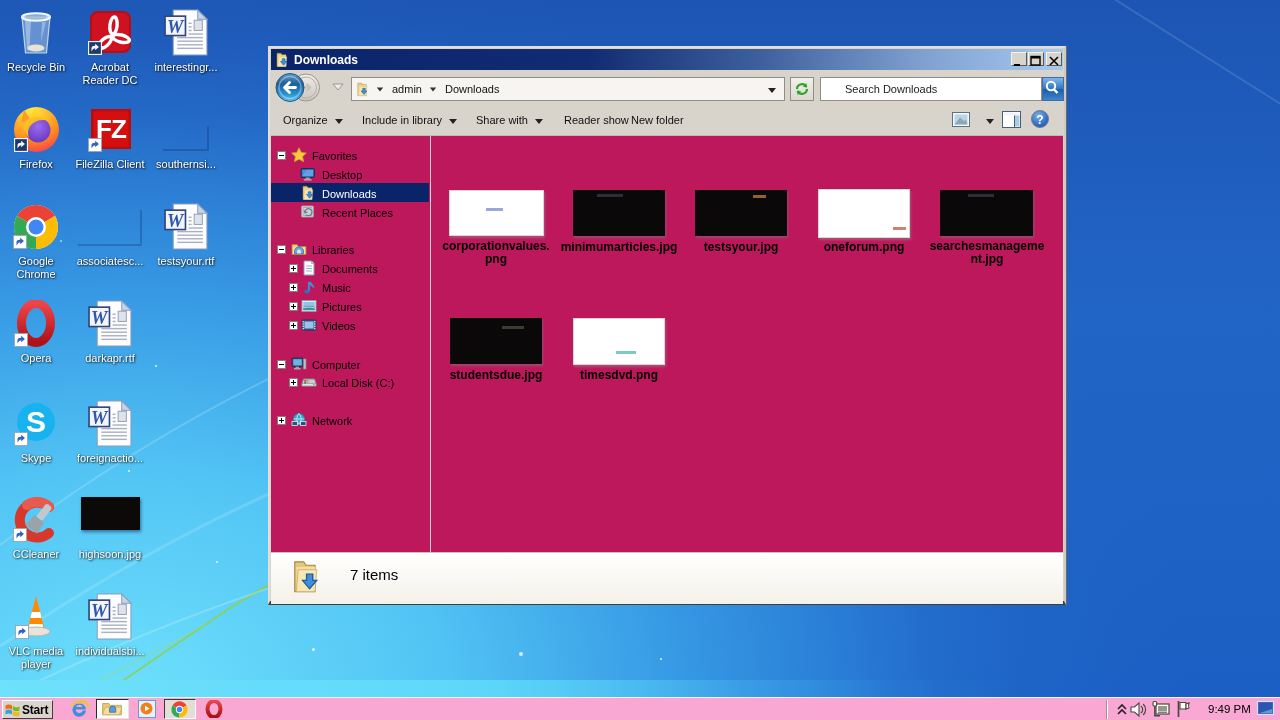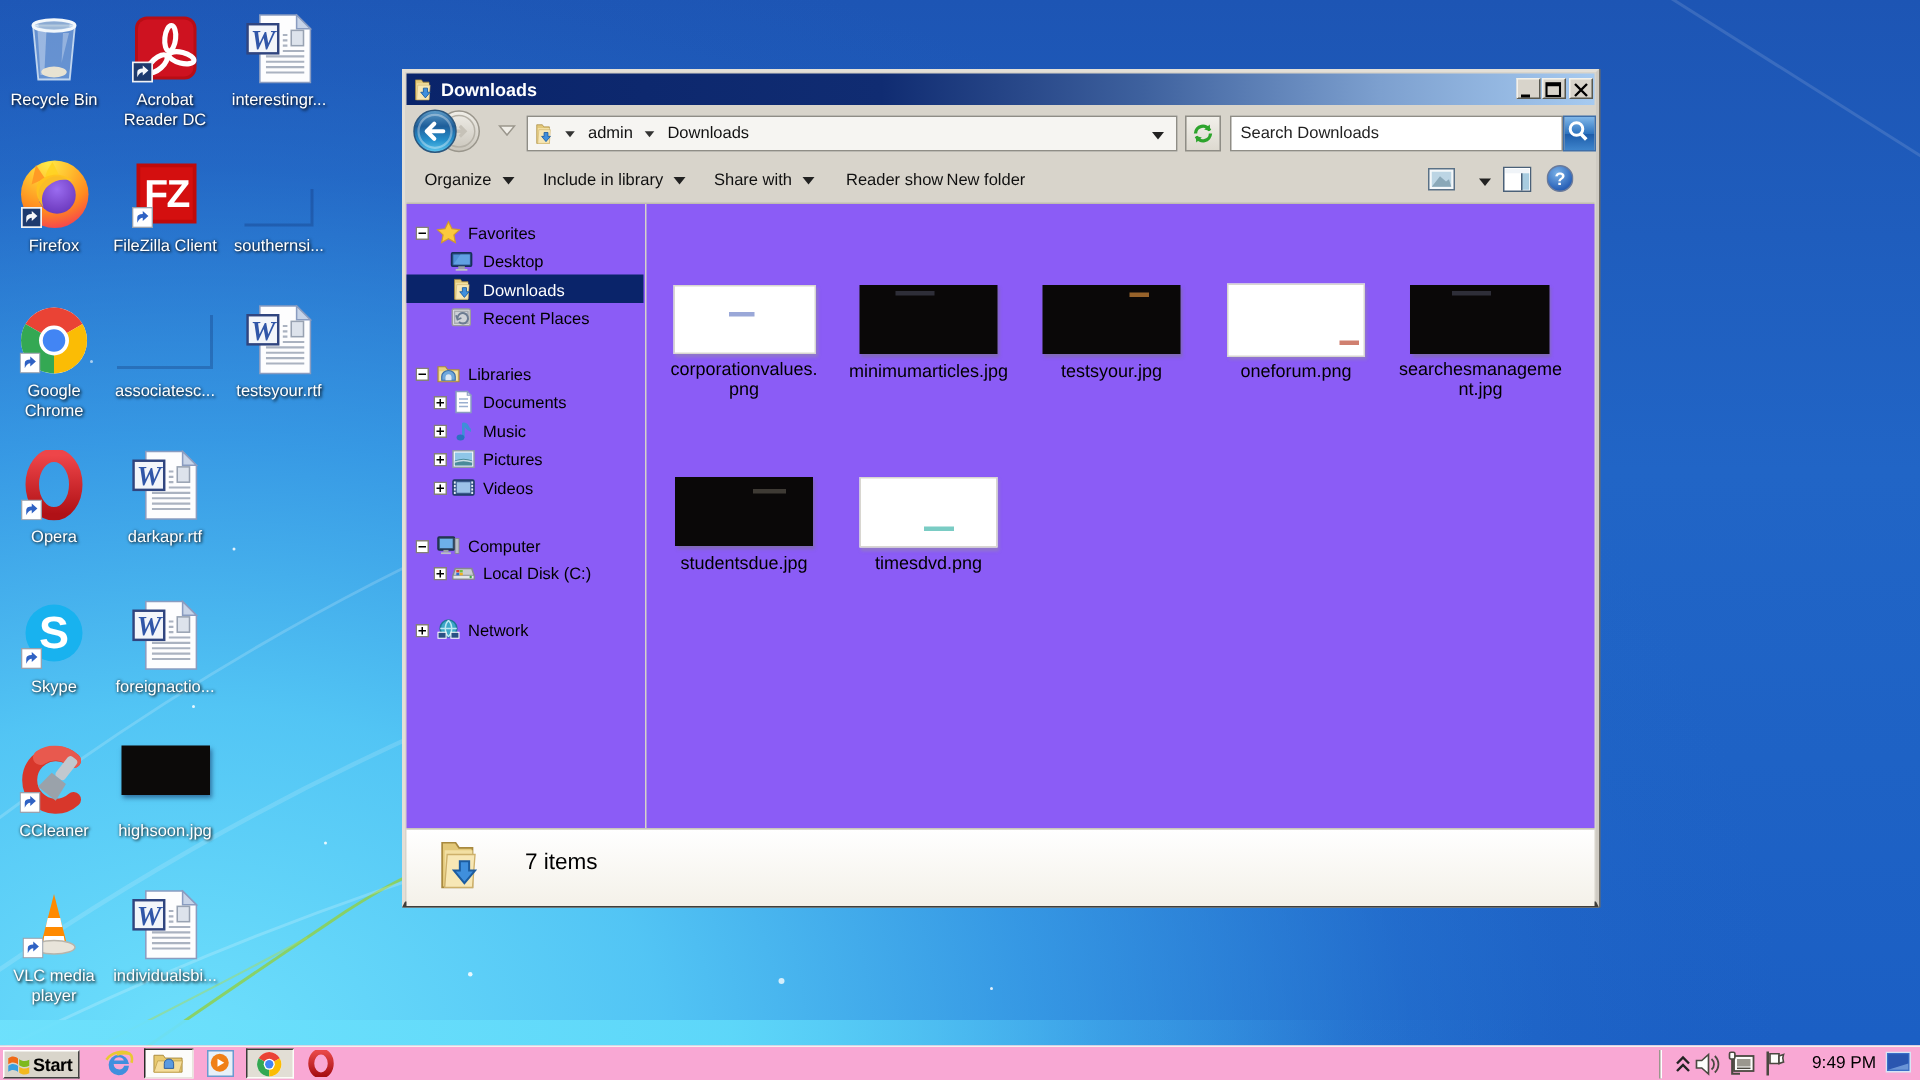--- a/index.html
+++ b/index.html
@@ -28,32 +28,32 @@
 #nav{position:absolute;left:1px;top:22px;width:792px;height:36px;background:#d8d4cb;}
 #abar{position:absolute;left:80px;top:7px;width:434px;height:24px;background:#f6f5f2;border:1px solid #8f8d86;box-sizing:border-box;display:flex;align-items:center;font-size:11px;color:#111;}
 #sbox{position:absolute;left:549px;top:7px;width:222px;height:24px;background:#fff;border:1px solid #8f8d86;box-sizing:border-box;font-size:11px;color:#222;display:flex;align-items:center;}
 #sbtn{position:absolute;left:771px;top:7px;width:22px;height:24px;background:linear-gradient(#7fb6e8,#2f75c0 50%,#1b5aa8 50%,#3f85cc);border:1px solid #3e6ea8;box-sizing:border-box;}
 #refr{position:absolute;left:519px;top:7px;width:24px;height:24px;background:linear-gradient(#f2f0ea,#ddd9d0);border:1px solid #8f8d86;box-sizing:border-box;}
 
 #tools{position:absolute;left:1px;top:58px;width:792px;height:30px;background:#d8d4cb;border-bottom:1px solid #c0bcb2;box-sizing:border-box;font-size:11px;color:#101010;}
 .titem{position:absolute;top:8px;}
 .darr{display:inline-block;width:0;height:0;border-left:4px solid transparent;border-right:4px solid transparent;border-top:5px solid #222;vertical-align:middle;margin-left:7px;}
 
-#cbody{position:absolute;left:1px;top:88px;width:792px;height:416px;background:#8b5cf6;}
+#cbody{position:absolute;left:1px;top:88px;width:792px;height:416px;background:#be185d;}
 #divider{position:absolute;left:159px;top:0;width:1px;height:416px;background:#d6d2c9;}
 .trow{position:absolute;left:0;width:158px;height:19px;font-size:11px;color:#000;white-space:nowrap;}
 .trow span{position:absolute;top:3.5px;}
 .exp{position:absolute;top:5px;width:9px;height:9px;}
 .si{position:absolute;top:1px;width:16px;height:16px;}
 #selrow{position:absolute;left:0px;top:47px;width:158px;height:19px;background:#0a246a;}
 
 .thumb{position:absolute;}
 .tblack{background:#0a0808;box-shadow:1px 2px 2px rgba(120,120,120,.5);}
 .twhite{background:#fff;border:1px solid #d8d6d0;box-shadow:1px 2px 2px rgba(150,150,150,.45);box-sizing:border-box;}
-.flbl{position:absolute;font-size:12px;line-height:13px;color:#000;text-align:center;}
+.flbl{position:absolute;font-size:12px;line-height:13px;color:#000;text-align:center;font-weight:bold;}
 
 #dpane{position:absolute;left:1px;top:504px;width:792px;height:52px;background:linear-gradient(#ffffff,#f4f1e9);border-top:1px solid #c9c5bb;box-sizing:border-box;}
 #dpane .cnt{position:absolute;left:79px;top:13px;font-size:15px;color:#000;}
 
 #taskbar{position:absolute;left:0;top:697px;width:1280px;height:23px;background:#f9a8d4;border-top:1px solid #f4f2ec;box-sizing:border-box;}
 #startbtn{position:absolute;left:2px;top:2px;width:51px;height:19px;background:#d9d5cb;border-top:1px solid #fff;border-left:1px solid #fff;border-right:1px solid #404040;border-bottom:1px solid #404040;display:flex;align-items:center;box-sizing:border-box;}
 #startbtn span{font-weight:bold;font-size:12px;color:#000;margin-left:1px;letter-spacing:-0.2px;}
 .tkico{position:absolute;top:2px;}
 #traysep{position:absolute;left:1106px;top:2px;width:1px;height:19px;background:#9a968c;border-right:1px solid #fff;}
 #clock{position:absolute;left:1208px;top:5px;font-size:11.5px;color:#000;}
@@ -472,21 +472,21 @@
     </div>
     <div id="refr">
       <svg width="16" height="16" viewBox="0 0 16 16" style="margin:3px">
         <path d="M3 8 A5 5 0 0 1 12.5 6" fill="none" stroke="#2da42c" stroke-width="2.2"></path>
         <path d="M13 8 A5 5 0 0 1 3.5 10" fill="none" stroke="#2da42c" stroke-width="2.2"></path>
         <path d="M12.5 2 L12.8 6.4 L8.8 5.4 Z" fill="#2da42c"></path>
         <path d="M3.5 14 L3.2 9.6 L7.2 10.6 Z" fill="#2da42c"></path>
       </svg>
     </div>
     <div id="sbox">
-          <span style="margin-left:6px">Search Downloads</span>
+          <span style="margin-left:24px">Search Downloads</span>
         </div>
     <div id="sbtn"><svg width="18" height="20" viewBox="0 0 18 20">
             <circle cx="8" cy="8" r="4.2" fill="none" stroke="#fff" stroke-width="2"></circle>
             <line x1="11" y1="11.4" x2="14.5" y2="15" stroke="#fff" stroke-width="2.4"></line>
           </svg></div>
   </div>
   <div id="tools">
     <span class="titem" style="left:12px">Organize<span class="darr"></span></span>
     <span class="titem" style="left:91px">Include in library<span class="darr"></span></span>
     <span class="titem" style="left:205px">Share with<span class="darr"></span></span>

